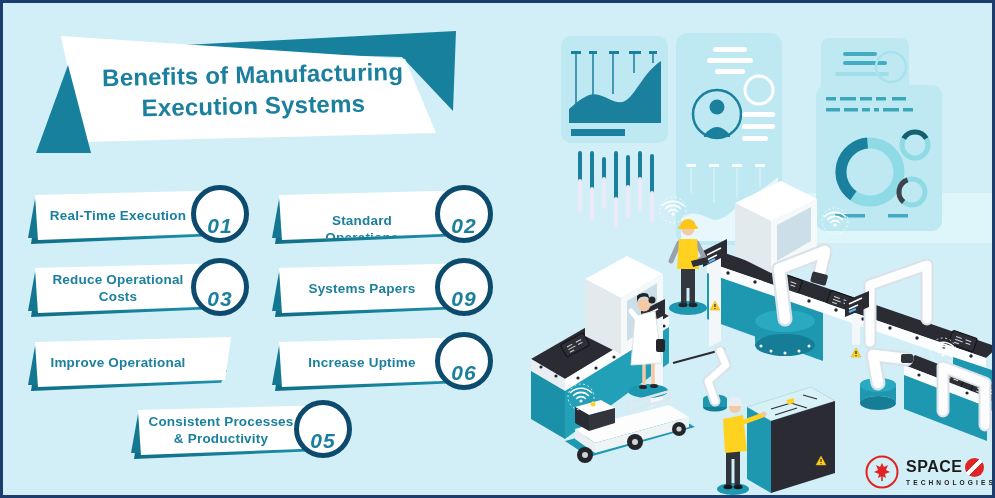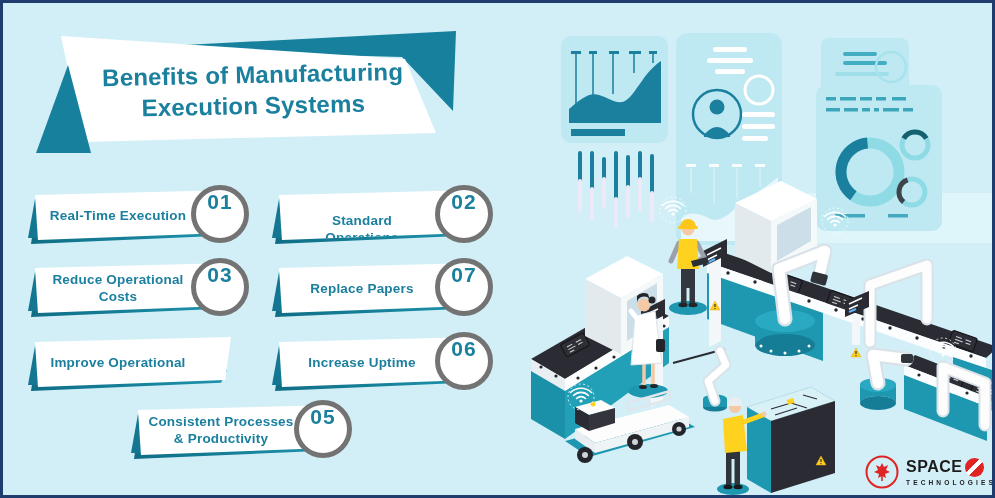--- a/index.html
+++ b/index.html
@@ -32,22 +32,22 @@
     clip-path:polygon(0 10%,100% 0,97% 86%,1.5% 100%);
     display:flex;align-items:center;justify-content:center;
   }
   .ben-label{
     max-width:150px;margin-right:34px;margin-left:4px;text-align:center;
     color:#1b7f9e;font-size:13.5px;font-weight:bold;line-height:17px;letter-spacing:.2px;
   }
   .ben-label.narrow{max-width:100px;margin-top:28px;}
   .ben-badge{
     position:absolute;left:160px;top:-1px;width:58px;height:58px;box-sizing:border-box;
-    background:#fff;border:5px solid #737373;border-radius:50%;
-    display:flex;align-items:flex-start;justify-content:center;
+    background:#fff;border:5px solid #0c4a6e;border-radius:50%;
+    display:flex;align-items:flex-end;justify-content:center;font-style:italic;
   }
   .ben-num{color:#1b7f9e;font-size:21px;font-weight:bold;letter-spacing:1px;}
   
   .illustration{position:absolute;left:520px;top:8px;width:475px;height:488px;}
   .arm-o{stroke:#d9e2e8;stroke-width:15;fill:none;stroke-linecap:round;stroke-linejoin:round;}
   .arm-i{stroke:#ffffff;stroke-width:10.5;fill:none;stroke-linecap:round;stroke-linejoin:round;}
   .gan-o{stroke:#d9e2e8;stroke-width:13;fill:none;stroke-linecap:round;stroke-linejoin:round;}
   .gan-i{stroke:#fdfdfd;stroke-width:9;fill:none;stroke-linecap:round;stroke-linejoin:round;}
   
   .logo{position:absolute;left:862px;top:452px;display:flex;align-items:center;gap:7px;}
@@ -108,24 +108,24 @@
     </div>
     <div class="ben-badge">
       <span class="ben-num">03</span>
     </div>
   </div>
 
   <div class="benefit" style="left:272px;top:256px;">
     <div class="ben-shadow"></div>
     <div class="ben-tip"></div>
     <div class="ben-banner">
-      <span class="ben-label">Replace Papers</span>
-    </div>
-    <div class="ben-badge">
-      <span class="ben-num">07</span>
+      <span class="ben-label">Systems Papers</span>
+    </div>
+    <div class="ben-badge">
+      <span class="ben-num">09</span>
     </div>
   </div>
 
   <div class="benefit" style="left:28px;top:330px;">
     <div class="ben-shadow"></div>
     <div class="ben-tip"></div>
     <div class="ben-banner">
       <span class="ben-label">Improve Operational</span>
     </div>
   </div>

